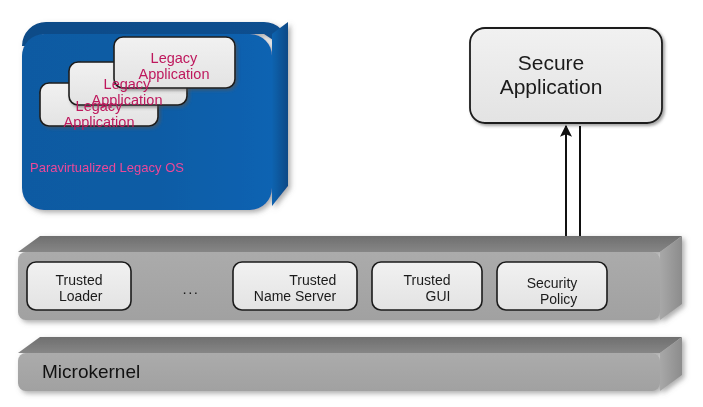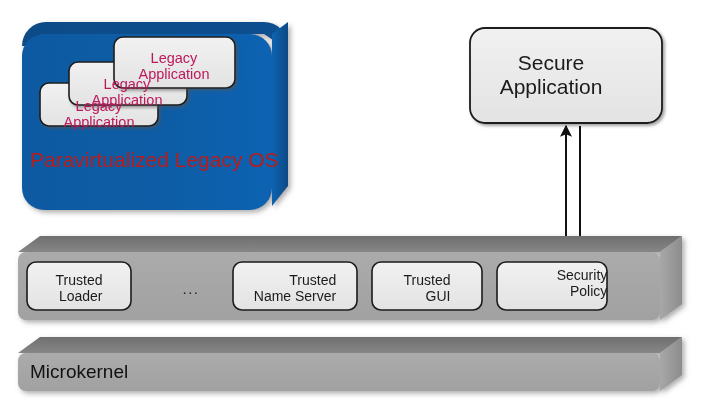--- a/index.html
+++ b/index.html
@@ -31,26 +31,26 @@
     justify-content: center;
     text-align: center;
     line-height: 1.12;
     white-space: pre-line;
     pointer-events: none;
   }
 
   
   #legacy-os-title {
     left: 30px;
-    top: 146px;
+    top: 154px;
     width: 250px;
     height: 28px;
     justify-content: flex-start;
-    color: #b91c1c;
-    font-size: 21px;
+    color: #ec4899;
+    font-size: 13px;
   }
 
   
   .app-label {
     color: #be185d;
     font-size: 14.5px;
   }
   #legacy-app-3-label { left: 44px;  top: 96px;  width: 110px; height: 36px; }
   #legacy-app-2-label { left: 72px;  top: 74px;  width: 110px; height: 36px; }
   #legacy-app-1-label { left: 118px; top: 44px;  width: 112px; height: 44px; }
@@ -67,35 +67,35 @@
 
   
   .svc-label {
     color: #1b1b1b;
     font-size: 14px;
     text-align: right;
   }
   #svc-0-label { left: 27px;  top: 265px; width: 104px; height: 48px; }
   #svc-1-label { left: 233px; top: 265px; width: 124px; height: 48px; }
   #svc-2-label { left: 372px; top: 265px; width: 110px; height: 48px; }
-  #svc-3-label { left: 497px; top: 260px; width: 110px; height: 48px; padding-left: 30px; }
+  #svc-3-label { left: 497px; top: 268px; width: 110px; height: 48px; }
 
   #svc-ellipsis {
     left: 166px;
     top: 265px;
     width: 50px;
     height: 48px;
     color: #1b1b1b;
     font-size: 15px;
     letter-spacing: 1.5px;
   }
 
   
   #microkernel-label {
-    left: 30px;
+    left: 42px;
     top: 357px;
     width: 260px;
     height: 30px;
     justify-content: flex-start;
     color: #111111;
     font-size: 19px;
   }
 </style>
 </head>
 <body>

